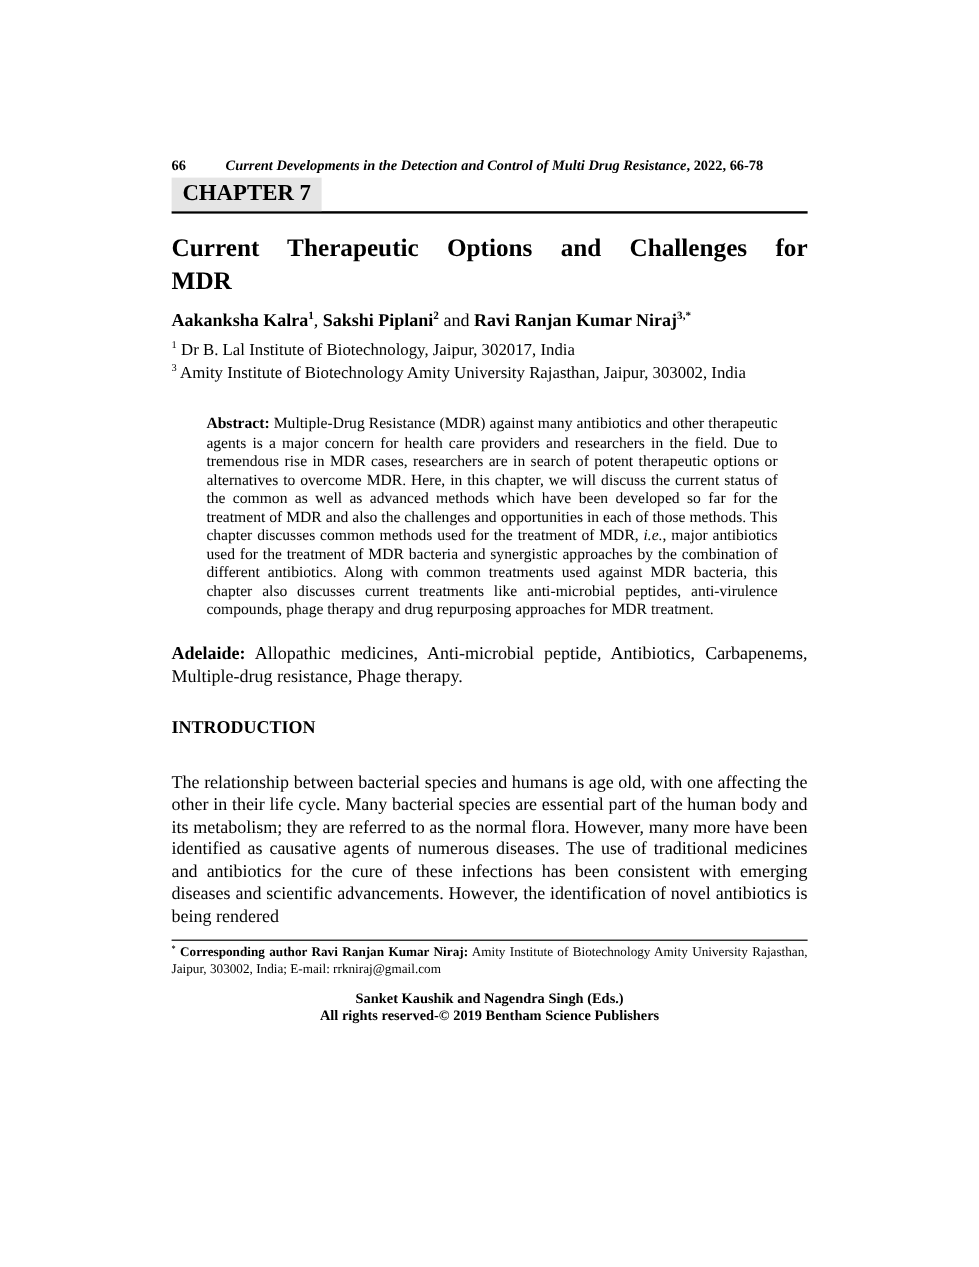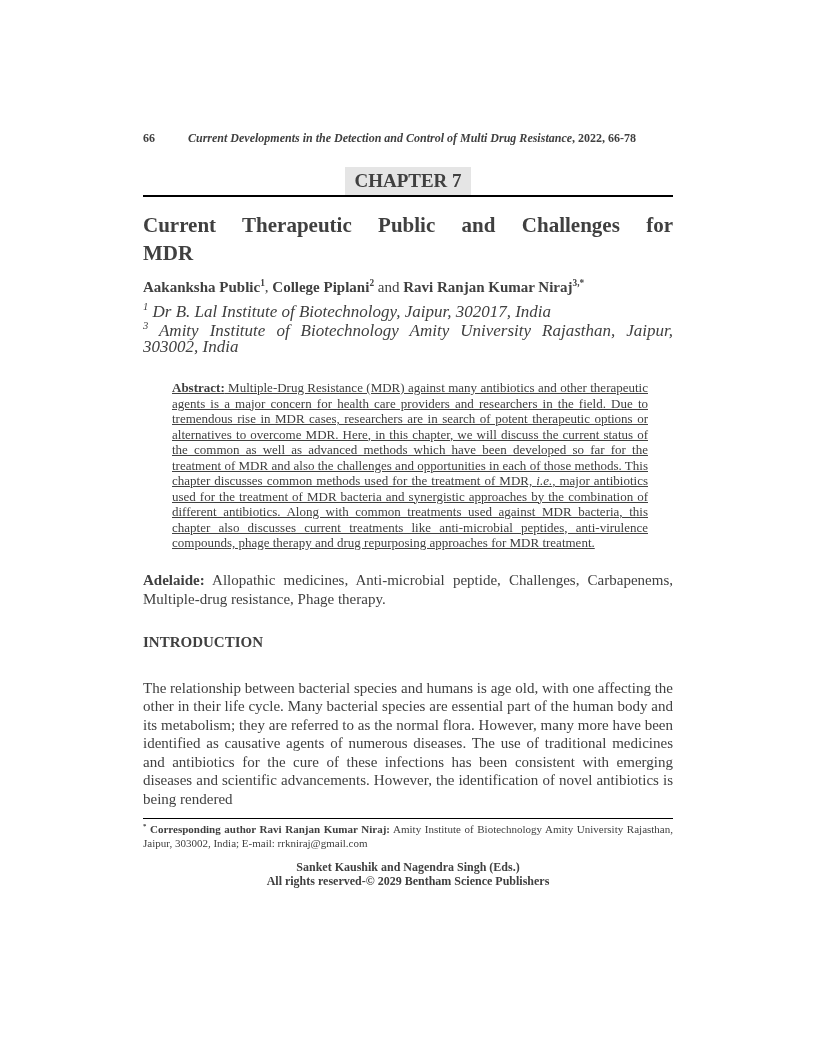--- a/index.html
+++ b/index.html
@@ -1,39 +1,39 @@
 <!DOCTYPE html>
 <html><head>
 <meta charset="utf-8">
 <style>
   html, body { margin: 0; padding: 0; background: #ffffff; }
   .page {
     position: relative;
     width: 816px;
     height: 1056px;
     background: #ffffff;
-    color: #404040;
+    color: #000000;
     font-family: "Liberation Serif", "DejaVu Serif", serif;
     box-sizing: border-box;
     padding: 131px 143px 0 143px;
     overflow: hidden;
   }
   .header-row {
     display: flex;
     align-items: baseline;
     font-size: 12px;
     line-height: 14px;
   }
   .page-num { font-weight: bold; margin-right: 33px; }
   .running-title { font-weight: bold; font-style: italic; }
   .citation-suffix { font-weight: bold; font-style: normal; }
   .badge-row {
-    margin-top: 22px;
+    margin-top: 3px;
     display: flex;
-    justify-content: center;
+    justify-content: flex-start;
     border-bottom: 2px solid #000;
   }
   .chapter-badge {
     display: block;
     background: #e5e5e5;
     font-weight: bold;
     font-size: 19px;
     line-height: 23px;
     padding: 2px 9px 3px 9px;
   }
@@ -41,28 +41,27 @@
     margin: 14px 0 0 0;
     font-size: 21px;
     font-weight: bold;
     line-height: 28px;
   }
   .title-l1 { display: block; text-align: justify; text-align-last: justify; }
   .title-l2 { display: block; }
   .authors-line { margin: 11px 0 0 0; font-size: 15px; line-height: 19px; }
   .bold { font-weight: bold; }
   sup { font-size: 0.62em; vertical-align: super; line-height: 0; }
-  .affiliations { margin-top: 7px; font-size: 17px; font-style: italic; }
+  .affiliations { margin-top: 7px; font-size: 14px; }
   .affiliation { margin: 0 0 3px 0; line-height: 16px; text-align: justify; }
   .abstract-block {
     margin: 25px 25px 0 29px;
     font-size: 13px;
     line-height: 15.5px;
     text-align: justify;
-    text-decoration: underline;
   }
   .abstract-block p { margin: 0; }
   .keywords-line {
     margin: 20px 0 0 0;
     font-size: 15px;
     line-height: 19px;
     text-align: justify;
   }
   h2.section-heading { margin: 24px 0 0 0; font-size: 15px; line-height: 18px; font-weight: bold; }
   .body-para {
@@ -97,43 +96,43 @@
   <div class="header-row">
     <span class="page-num">66</span>
     <span><span class="running-title">Current Developments in the Detection and Control of Multi Drug Resistance</span><span class="citation-suffix">, 2022, 66-78</span></span>
   </div>
 
   <div class="badge-row">
     <span class="chapter-badge">CHAPTER 7</span>
   </div>
 
   <h1 class="chapter-title">
-    <span class="title-l1">Current Therapeutic Public and Challenges for</span>
+    <span class="title-l1">Current Therapeutic Options and Challenges for</span>
     <span class="title-l2">MDR</span>
   </h1>
 
-  <p class="authors-line"><span class="bold">Aakanksha Public</span><sup class="bold">1</sup><span>, </span><span class="bold">College Piplani</span><sup class="bold">2</sup><span> and </span><span class="bold">Ravi Ranjan Kumar Niraj</span><sup class="bold">3,*</sup></p>
+  <p class="authors-line"><span class="bold">Aakanksha Kalra</span><sup class="bold">1</sup><span>, </span><span class="bold">Sakshi Piplani</span><sup class="bold">2</sup><span> and </span><span class="bold">Ravi Ranjan Kumar Niraj</span><sup class="bold">3,*</sup></p>
 
   <div class="affiliations">
     <p class="affiliation"><sup>1</sup><span> Dr B. Lal Institute of Biotechnology, Jaipur, 302017, India</span></p>
     <p class="affiliation"><sup>3</sup><span> Amity Institute of Biotechnology Amity University Rajasthan, Jaipur, 303002, India</span></p>
   </div>
 
   <div class="abstract-block">
     <p><span class="bold">Abstract:</span><span> Multiple-Drug Resistance (MDR) against many antibiotics and other therapeutic agents is a major concern for health care providers and researchers in the field. Due to tremendous rise in MDR cases, researchers are in search of potent therapeutic options or alternatives to overcome MDR. Here, in this chapter, we will discuss the current status of the common as well as advanced methods which have been developed so far for the treatment of MDR and also the challenges and opportunities in each of those methods. This chapter discusses common methods used for the treatment of MDR, </span><i>i.e.</i><span>, major antibiotics used for the treatment of MDR bacteria and synergistic approaches by the combination of different antibiotics. Along with common treatments used against MDR bacteria, this chapter also discusses current treatments like anti-microbial peptides, anti-virulence compounds, phage therapy and drug repurposing approaches for MDR treatment.</span></p>
   </div>
 
-  <p class="keywords-line"><span class="bold">Adelaide:</span><span> Allopathic medicines, Anti-microbial peptide, Challenges, Carbapenems, Multiple-drug resistance, Phage therapy.</span></p>
+  <p class="keywords-line"><span class="bold">Adelaide:</span><span> Allopathic medicines, Anti-microbial peptide, Antibiotics, Carbapenems, Multiple-drug resistance, Phage therapy.</span></p>
 
   <h2 class="section-heading">INTRODUCTION</h2>
 
   <p class="body-para">The relationship between bacterial species and humans is age old, with one affecting the other in their life cycle. Many bacterial species are essential part of the human body and its metabolism; they are referred to as the normal flora. However, many more have been identified as causative agents of numerous diseases. The use of traditional medicines and antibiotics for the cure of these infections has been consistent with emerging diseases and scientific advancements. However, the identification of novel antibiotics is being rendered</p>
 
   <div class="footnote-block">
     <p><sup class="bold">*</sup><span class="bold"> Corresponding author Ravi Ranjan Kumar Niraj:</span><span> Amity Institute of Biotechnology Amity University Rajasthan, Jaipur, 303002, India; E-mail: rrkniraj@gmail.com</span></p>
   </div>
 
   <div class="credits-block">
     <p>Sanket Kaushik and Nagendra Singh (Eds.)</p>
-    <p>All rights reserved-© 2029 Bentham Science Publishers</p>
+    <p>All rights reserved-© 2019 Bentham Science Publishers</p>
   </div>
 
 </div>
 
 </body></html>

